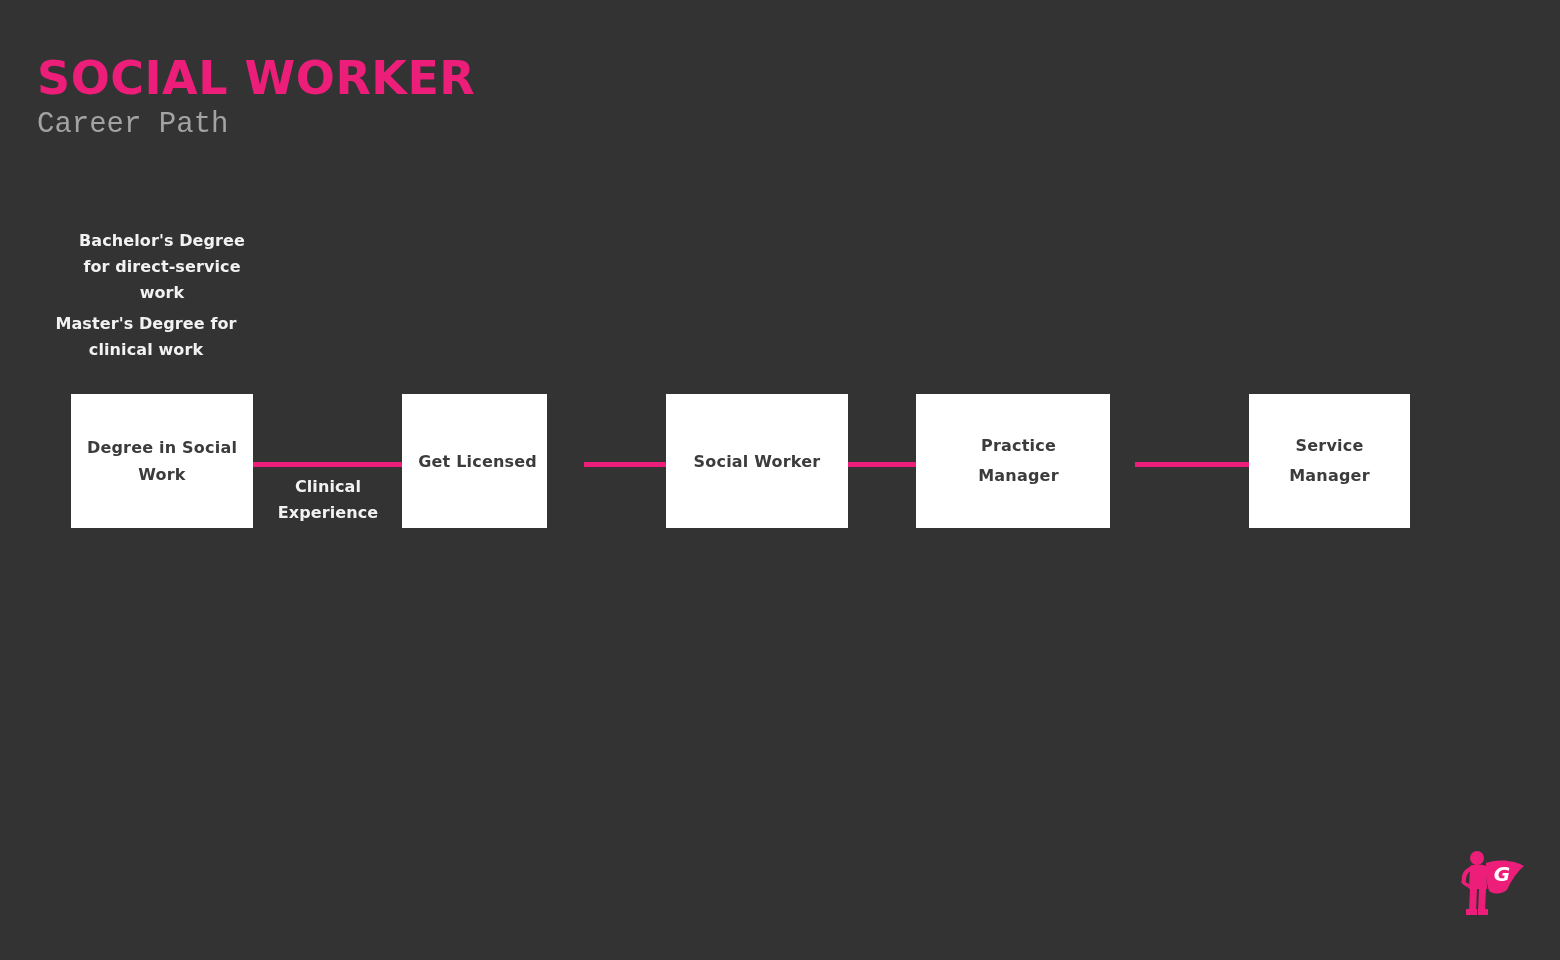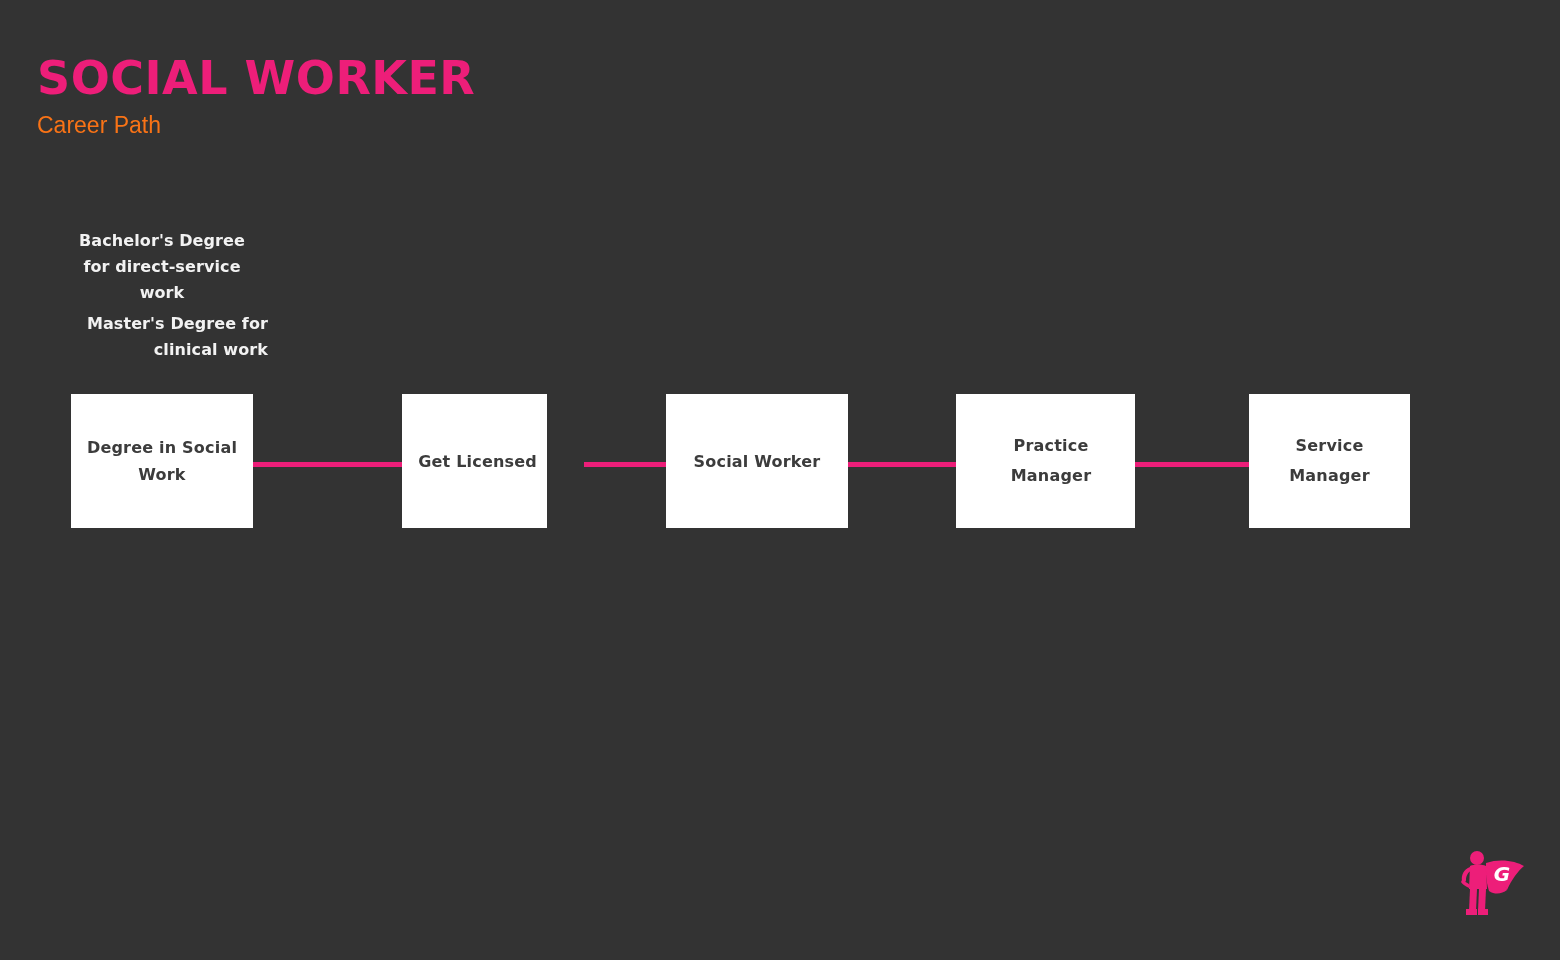--- a/index.html
+++ b/index.html
@@ -26,24 +26,24 @@
     font-family: "DejaVu Sans", "Liberation Sans", sans-serif;
     font-size: 46px;
     font-weight: bold;
     letter-spacing: 0.5px;
     color: #ED1E79;
     line-height: 52px;
     margin: 0;
     white-space: nowrap;
   }
   .subtitle {
-    font-family: Liberation Sans, sans-serif;
-    font-size: 23px;
+    font-family: Liberation Mono, monospace;
+    font-size: 29px;
     font-weight: normal;
-    color: #f97316;
+    color: #a3a3a3;
     line-height: 30px;
     margin: 0;
     margin-top: 6px;
     white-space: nowrap;
   }
 
   
   .flow {
     position: absolute;
     left: 0;
@@ -134,45 +134,49 @@
       <span>Get Licensed</span>
     </div>
   </div>
 
   <div class="node" style="left:666px; width:182px;">
     <div class="node-label tight">
       <span>Social Worker</span>
     </div>
   </div>
 
-  <div class="node" style="left:956px; width:179px;padding-left:21px;">
+  <div class="node" style="left:916px; width:194px;padding-left:21px;">
     <div class="node-label loose">
       <span>Practice</span><br>
       <span>Manager</span>
     </div>
   </div>
 
   <div class="node" style="left:1249px; width:161px;">
     <div class="node-label loose">
       <span>Service</span><br>
       <span>Manager</span>
     </div>
   </div>
 
   <div class="annotation" style="left:61px; top:228px; width:202px;">
     <span>Bachelor's Degree</span><br>
     <span>for direct-service</span><br>
     <span>work</span>
   </div>
 
-  <div class="annotation" style="left:56px; top:311px; width:212px;text-align:right;">
+  <div class="annotation" style="left:40px; top:311px; width:212px;">
     <span>Master's Degree for</span><br>
     <span>clinical work</span>
   </div>
 
+  <div class="annotation" style="left:243px; top:474px; width:170px;">
+    <span>Clinical</span><br>
+    <span>Experience</span>
+  </div>
 
 </div>
 
 <div class="logo">
   <svg viewBox="0 0 76 76" width="76" height="76" xmlns="http://www.w3.org/2000/svg">
 
     <path d="M34 18 C48 13, 64 16, 72 21 C66 26, 60 34, 55 45 C50 38, 42 32, 34 30 Z" fill="#ED1E79"></path>
     <path d="M34 28 C44 30, 51 37, 55 45 C50 49, 43 50, 37 46 C35 40, 34 33, 34 28 Z" fill="#ED1E79"></path>
 
     <circle cx="25" cy="13" r="7" fill="#ED1E79"></circle>

